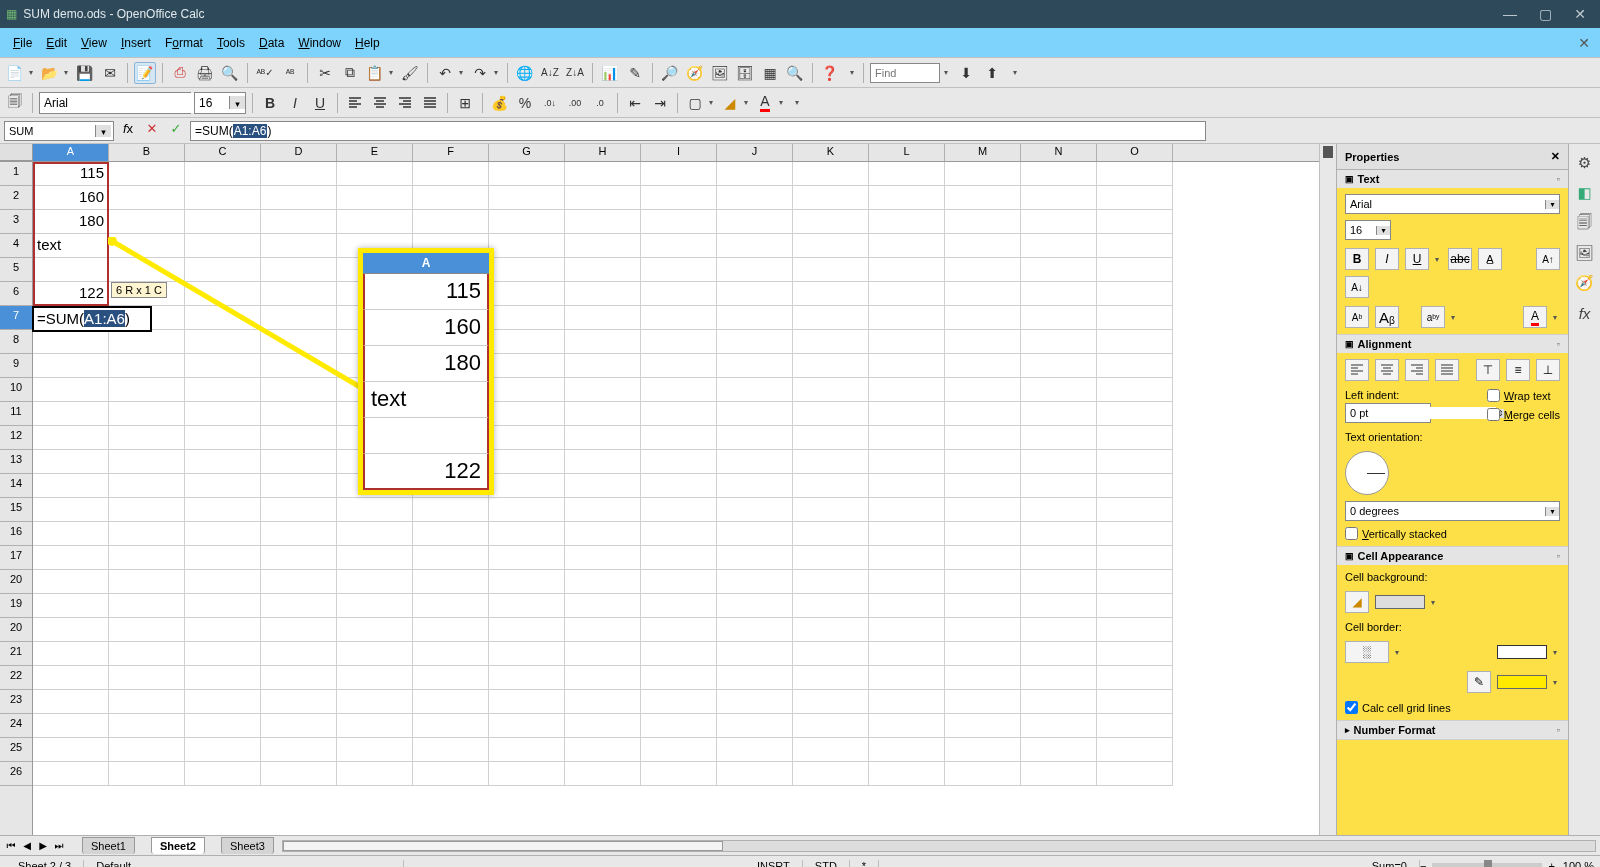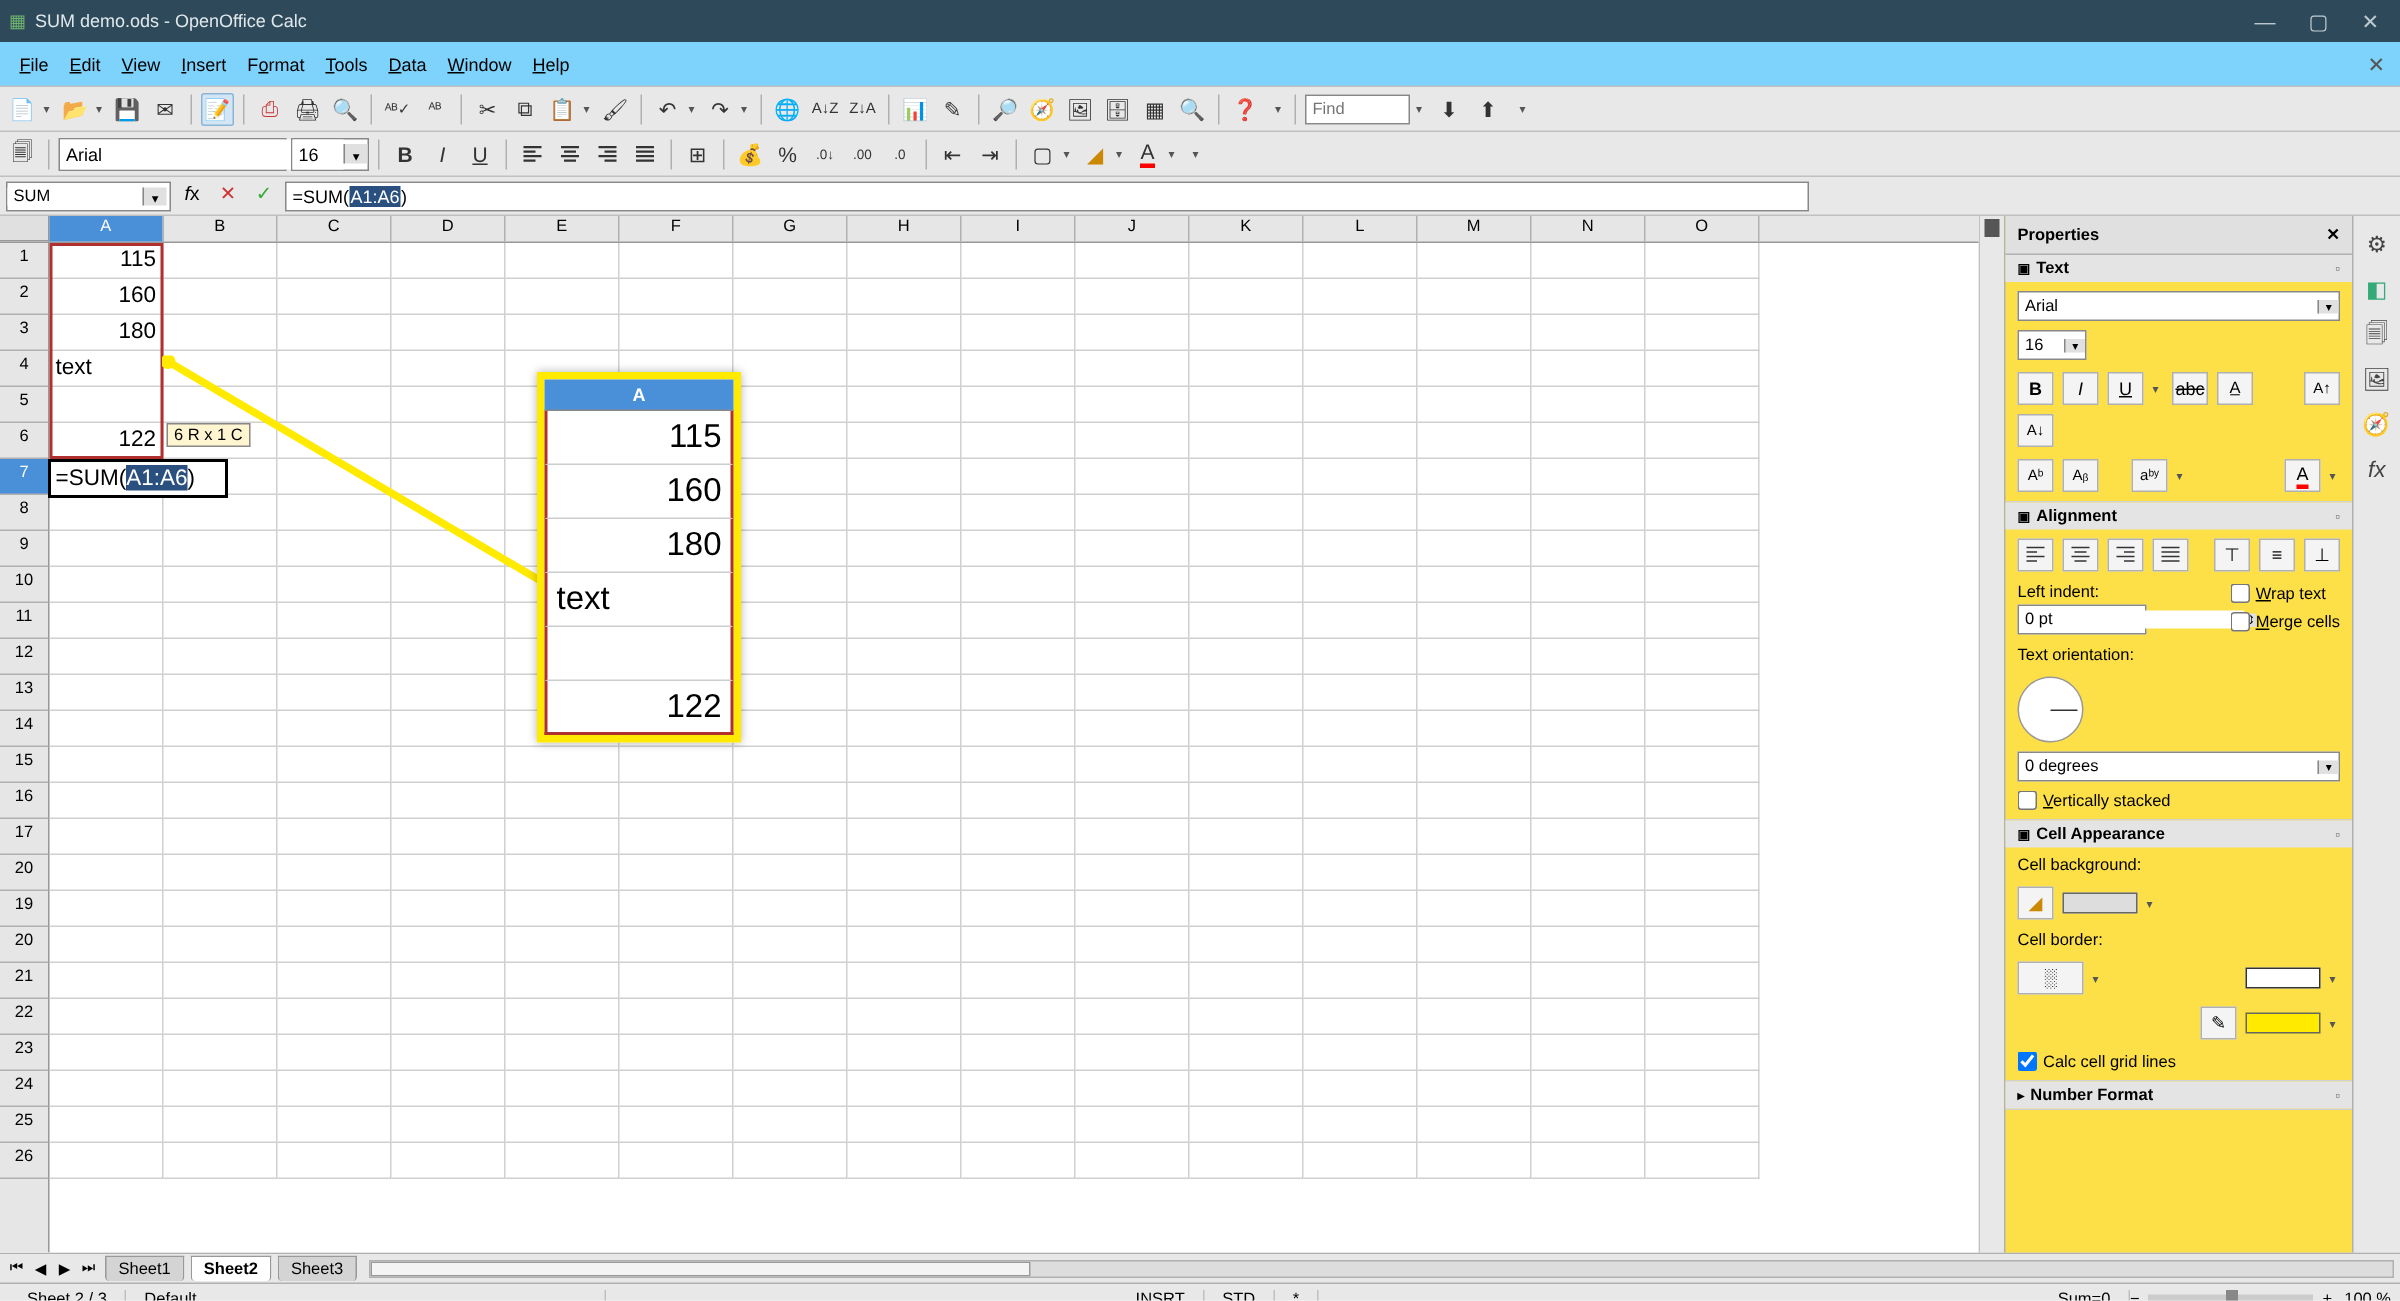--- a/index.html
+++ b/index.html
@@ -104,21 +104,21 @@
 .swatch { display: inline-block; width: 50px; height: 14px; border: 1px solid #666; vertical-align: middle; }
 
 
 .sidebar-icons { width: 32px; background: #e8e8e8; border-left: 1px solid #b0b0b0; display: flex; flex-direction: column; align-items: center; gap: 8px; padding-top: 8px; }
 .sb-icon { width: 22px; height: 22px; display: flex; align-items: center; justify-content: center; font-size: 15px; cursor: pointer; color: #444; }
 
 
 .sheet-tabs { height: 20px; background: #e8e8e8; border-top: 1px solid #b0b0b0; display: flex; align-items: center; padding: 0 4px; font-size: 11px; }
 .st-nav { display: flex; gap: 2px; }
 .st-nav span { width: 14px; text-align: center; cursor: pointer; font-size: 10px; }
-.st-tab { padding: 2px 8px; border: 1px solid #999; border-bottom: none; background: #d4d4d4; cursor: pointer; margin-left: 4px; border-radius: 0 0 3px 3px; }
+.st-tab { padding: 2px 8px; border: 1px solid #999; border-bottom: none; background: #d4d4d4; cursor: pointer; margin-left: 16px; border-radius: 0 0 3px 3px; }
 .st-tab.active { background: #fff; font-weight: bold; }
 .st-scroll { flex: 1; height: 12px; background: #ddd; margin-left: 8px; border: 1px solid #b0b0b0; position: relative; }
 .st-thumb { position: absolute; left: 0; top: 0; width: 440px; height: 100%; background: #f4f4f4; border: 1px solid #999; }
 
 
 .statusbar { height: 20px; background: #e8e8e8; border-top: 1px solid #b0b0b0; display: flex; align-items: center; font-size: 11px; padding: 0 6px; }
 .statusbar .cell-sec { padding: 0 12px; border-right: 1px solid #c0c0c0; }
 .statusbar .spacer { flex: 1; }
 .zoom-slider { width: 110px; height: 6px; background: #ccc; margin: 0 6px; position: relative; }
 .zoom-slider .zthumb { position: absolute; top: -3px; left: 52px; width: 8px; height: 12px; background: #888; }
@@ -839,21 +839,21 @@
           <span class="pbtn">
               <s>abc</s>
             </span>
           <span class="pbtn" style="font-size:11px;">A̲</span>
           <span style="flex:1"></span>
           <span class="pbtn" style="font-size:10px;">A↑</span>
           <span class="pbtn" style="font-size:10px;">A↓</span>
         </div>
         <div class="prow">
           <span class="pbtn" style="font-size:10px;">Aᵇ</span>
-          <span class="pbtn" style="font-size:10px;">Aᵦ</span>
+          <span class="pbtn" style="font-size:15px;">Aᵦ</span>
           <span style="width:10px;"></span>
           <span class="pbtn" style="font-size:10px;">aᵇʸ</span>
             <span class="tb-drop">▾</span>
           <span style="flex:1"></span>
           <span class="pbtn">
               <span style="border-bottom:3px solid red;">A</span>
             </span>
             <span class="tb-drop">▾</span>
         </div>
       </div>

